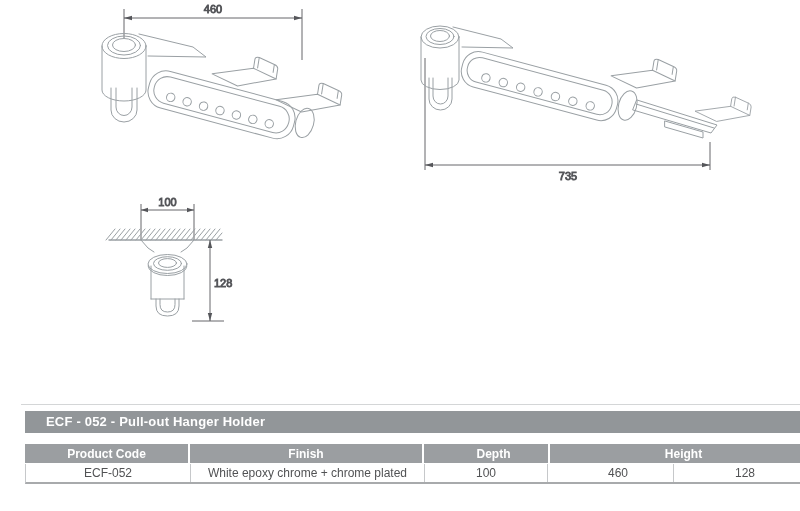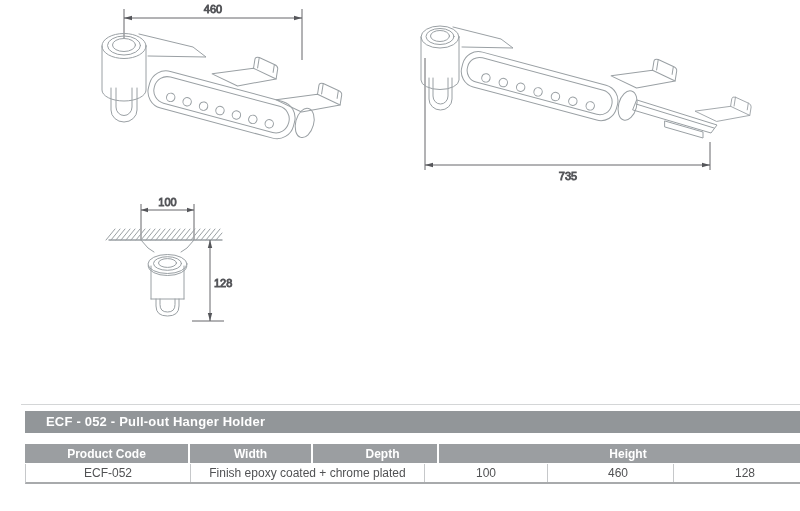--- a/index.html
+++ b/index.html
@@ -165,25 +165,25 @@
   </svg>
 
   <div class="rule-top"></div>
 
   <div class="title-bar">
     <span>ECF - 052 - Pull-out Hanger Holder</span>
   </div>
 
   <div class="thead">
     <div class="th c0">Product Code</div>
-    <div class="th c2">Width</div>
+    <div class="th c1">Finish</div>
     <div class="th c3">Depth</div>
     <div class="th c4">Height</div>
   </div>
   <div class="trow">
     <div class="td c0">ECF-052</div>
-    <div class="td c1">Finish epoxy coated + chrome plated</div>
+    <div class="td c1">White epoxy chrome + chrome plated</div>
     <div class="td c2">100</div>
     <div class="td c3">460</div>
     <div class="td c4">128</div>
   </div>
 
 </div>
 
 </body></html>

